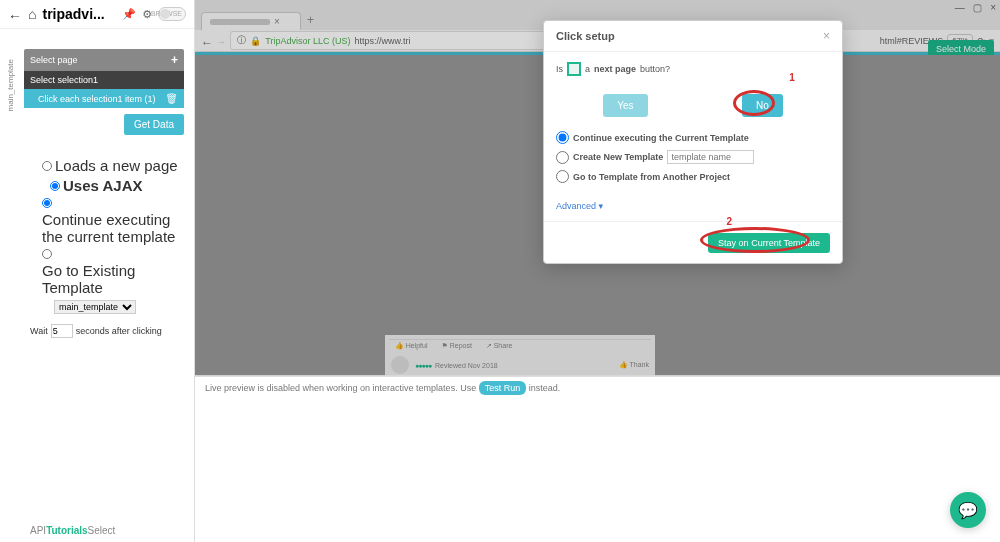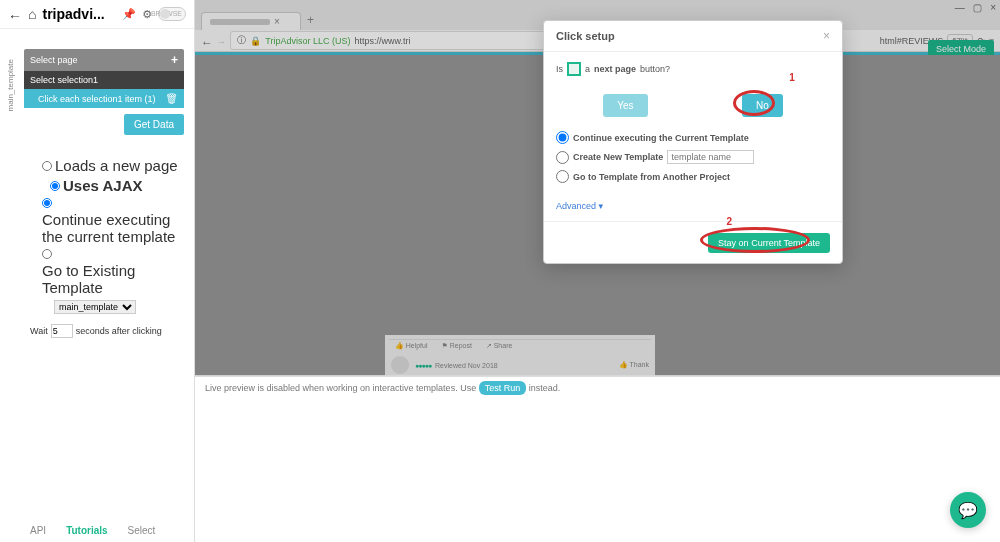--- a/index.html
+++ b/index.html
@@ -26,21 +26,21 @@
 .get-data-btn { background: #45bcd2; color: #fff; border: none; padding: 5px 10px; font-size: 10px; border-radius: 2px; float: right; margin: 6px 0; cursor: pointer; }
 
 .options { clear: both; padding: 12px 2px 0 18px; font-size: 9px; color: #333; }
 .opt-row { margin: 4px 0; display: flex; align-items: center; gap: 3px; flex-wrap: wrap; }
 .opt-row input[type="radio"] { margin: 0; width: 10px; height: 10px; }
 .opt-row label { font-size: 15px; }
 .opt-row b { font-weight: bold; }
 .opt-row select { font-size: 9px; border: 1px solid #ccc; }
 .opt-row input[type="text"] { width: 22px; font-size: 9px; border: 1px solid #ccc; padding: 1px; }
 
-.footer-links { position: absolute; bottom: 6px; left: 30px; display: flex; gap: 20px; font-size: 10px; }
+.footer-links { position: absolute; bottom: 6px; left: 30px; display: flex; font-size: 10px; }
 .footer-links a { text-decoration: none; color: #888; }
 .footer-links a.active { color: #1db88e; font-weight: bold; }
 
 .main { position: absolute; left: 195px; top: 0; right: 0; height: 542px; background: #f5f5f5; }
 .browser-bar { height: 30px; background: #e8e8e8; display: flex; align-items: flex-end; padding: 0 6px; }
 .tab { background: #f9f9f9; border: 1px solid #ccc; border-bottom: none; border-radius: 4px 4px 0 0; padding: 3px 8px; font-size: 9px; color: #666; display: flex; align-items: center; gap: 4px; width: 100px; }
 .tab-close { font-size: 10px; color: #888; }
 .new-tab { font-size: 12px; color: #888; margin-left: 6px; padding-bottom: 3px; }
 .win-controls { position: absolute; right: 4px; top: 2px; display: flex; gap: 8px; font-size: 10px; color: #666; }
 

